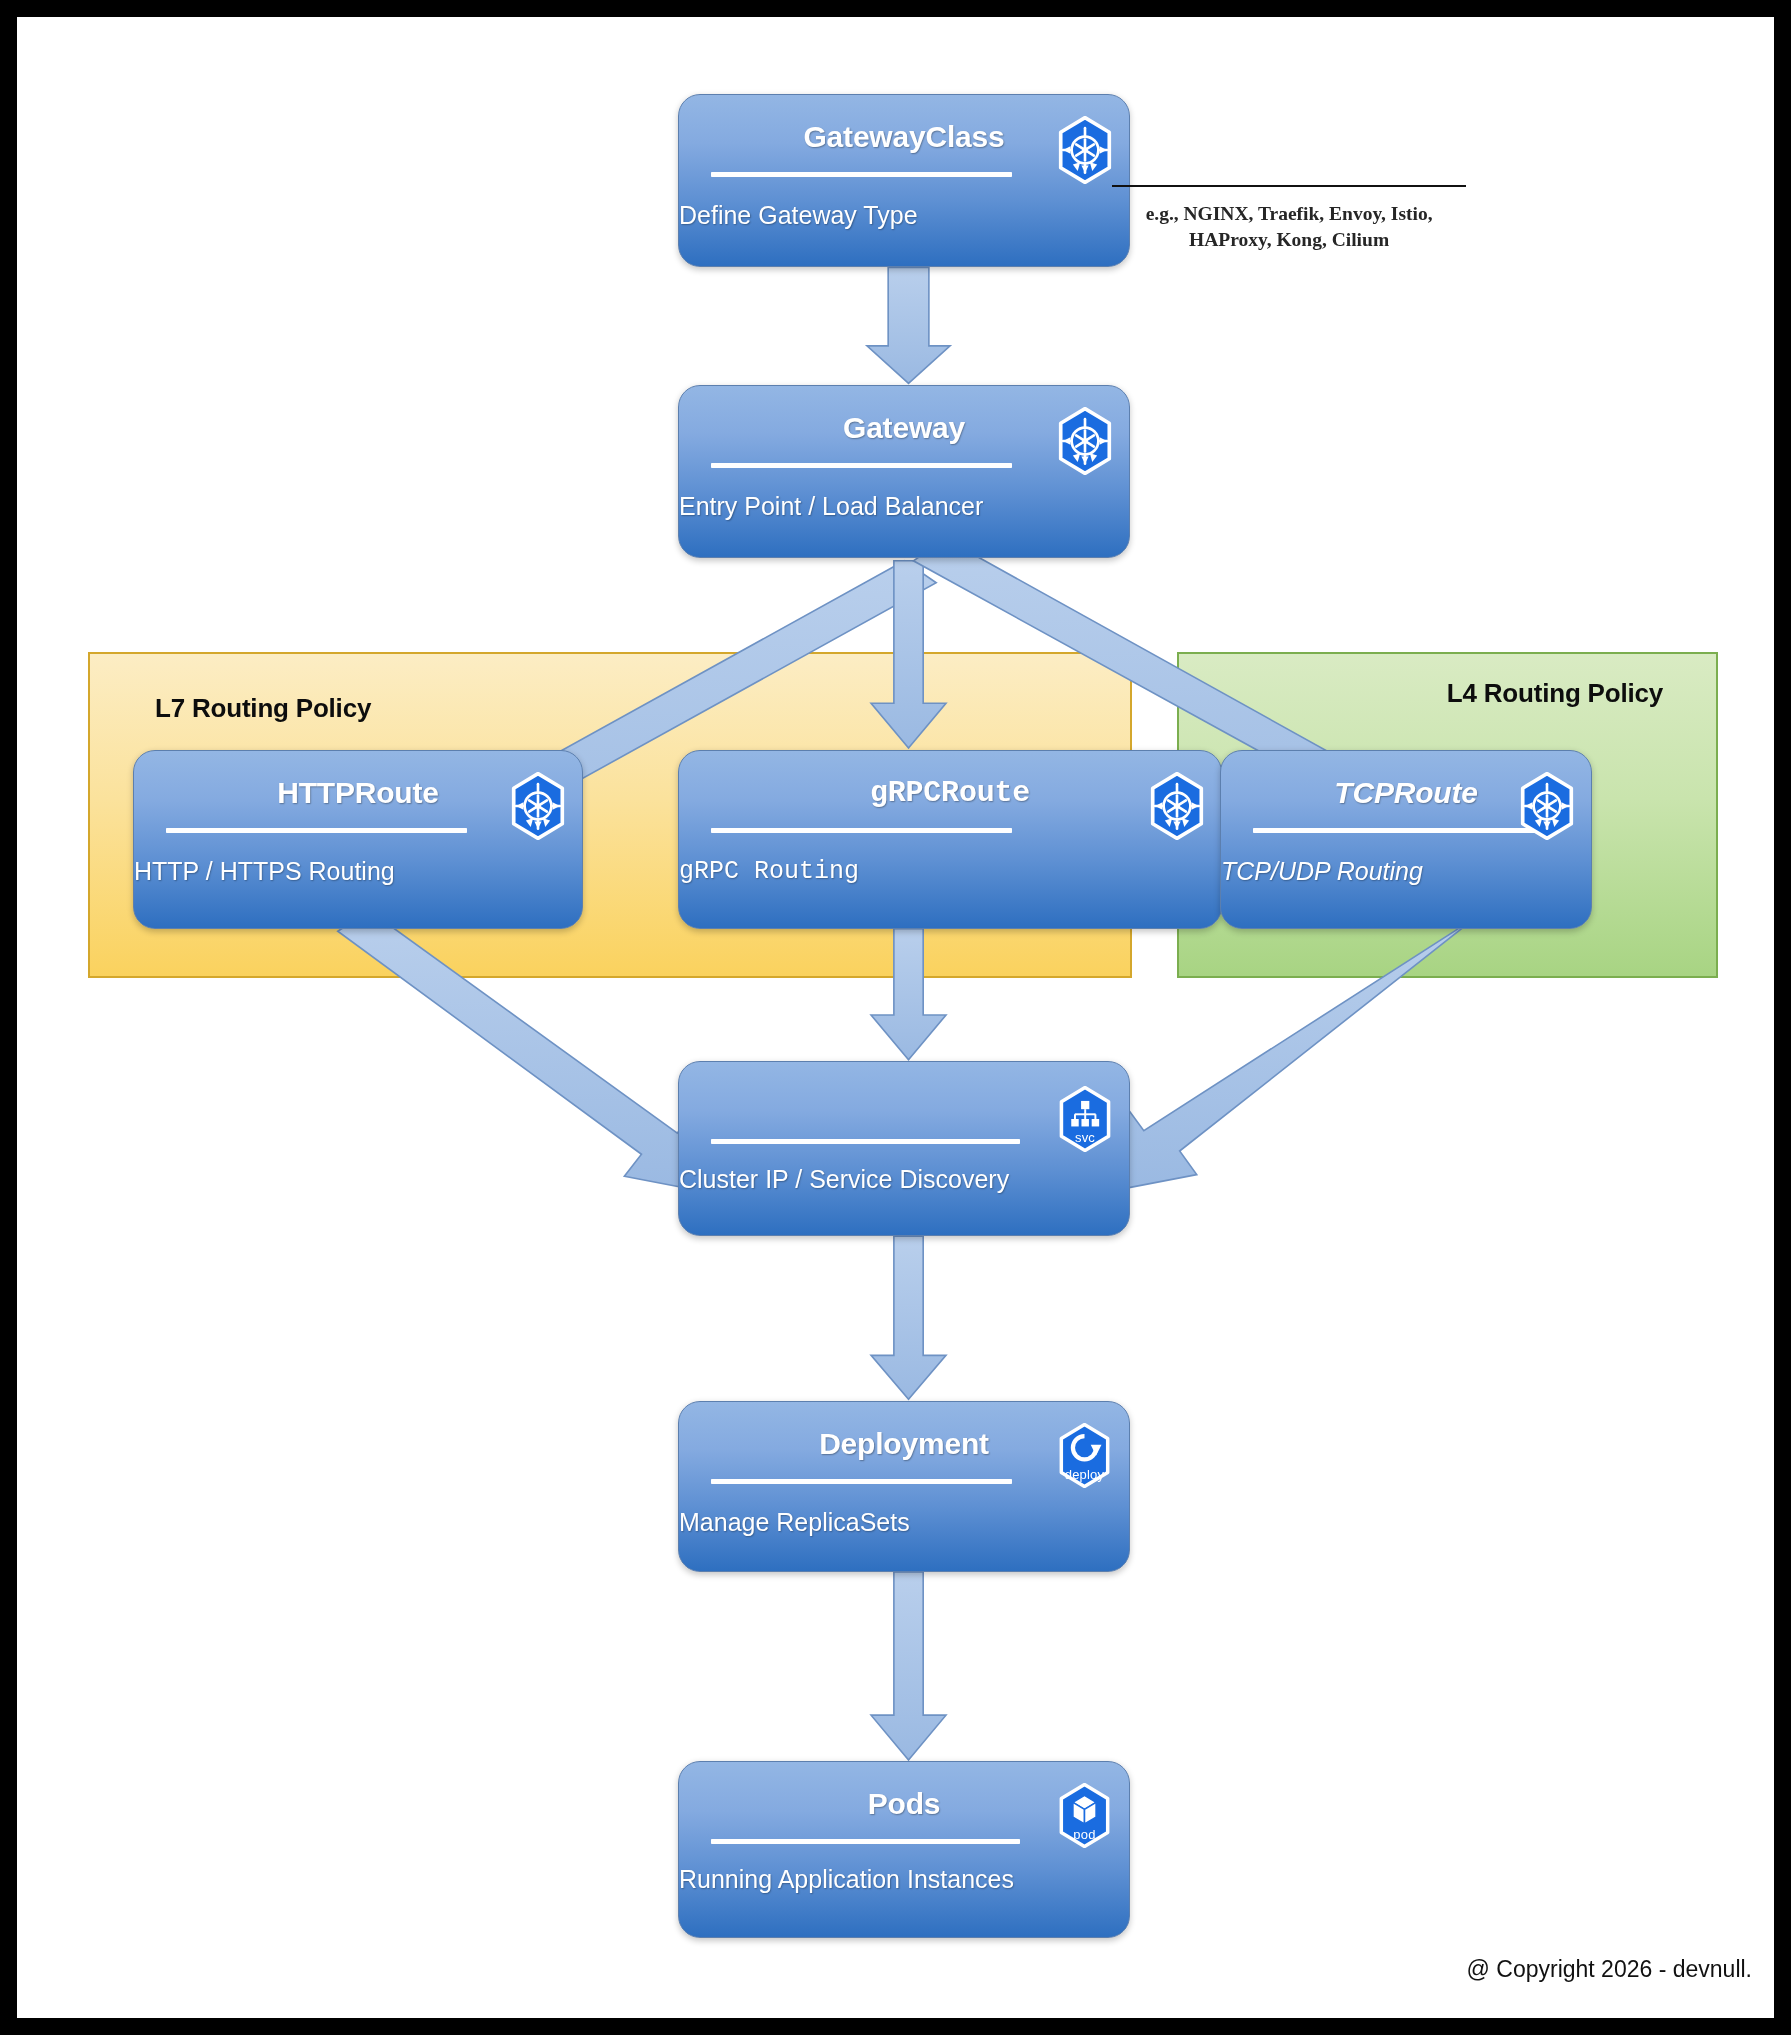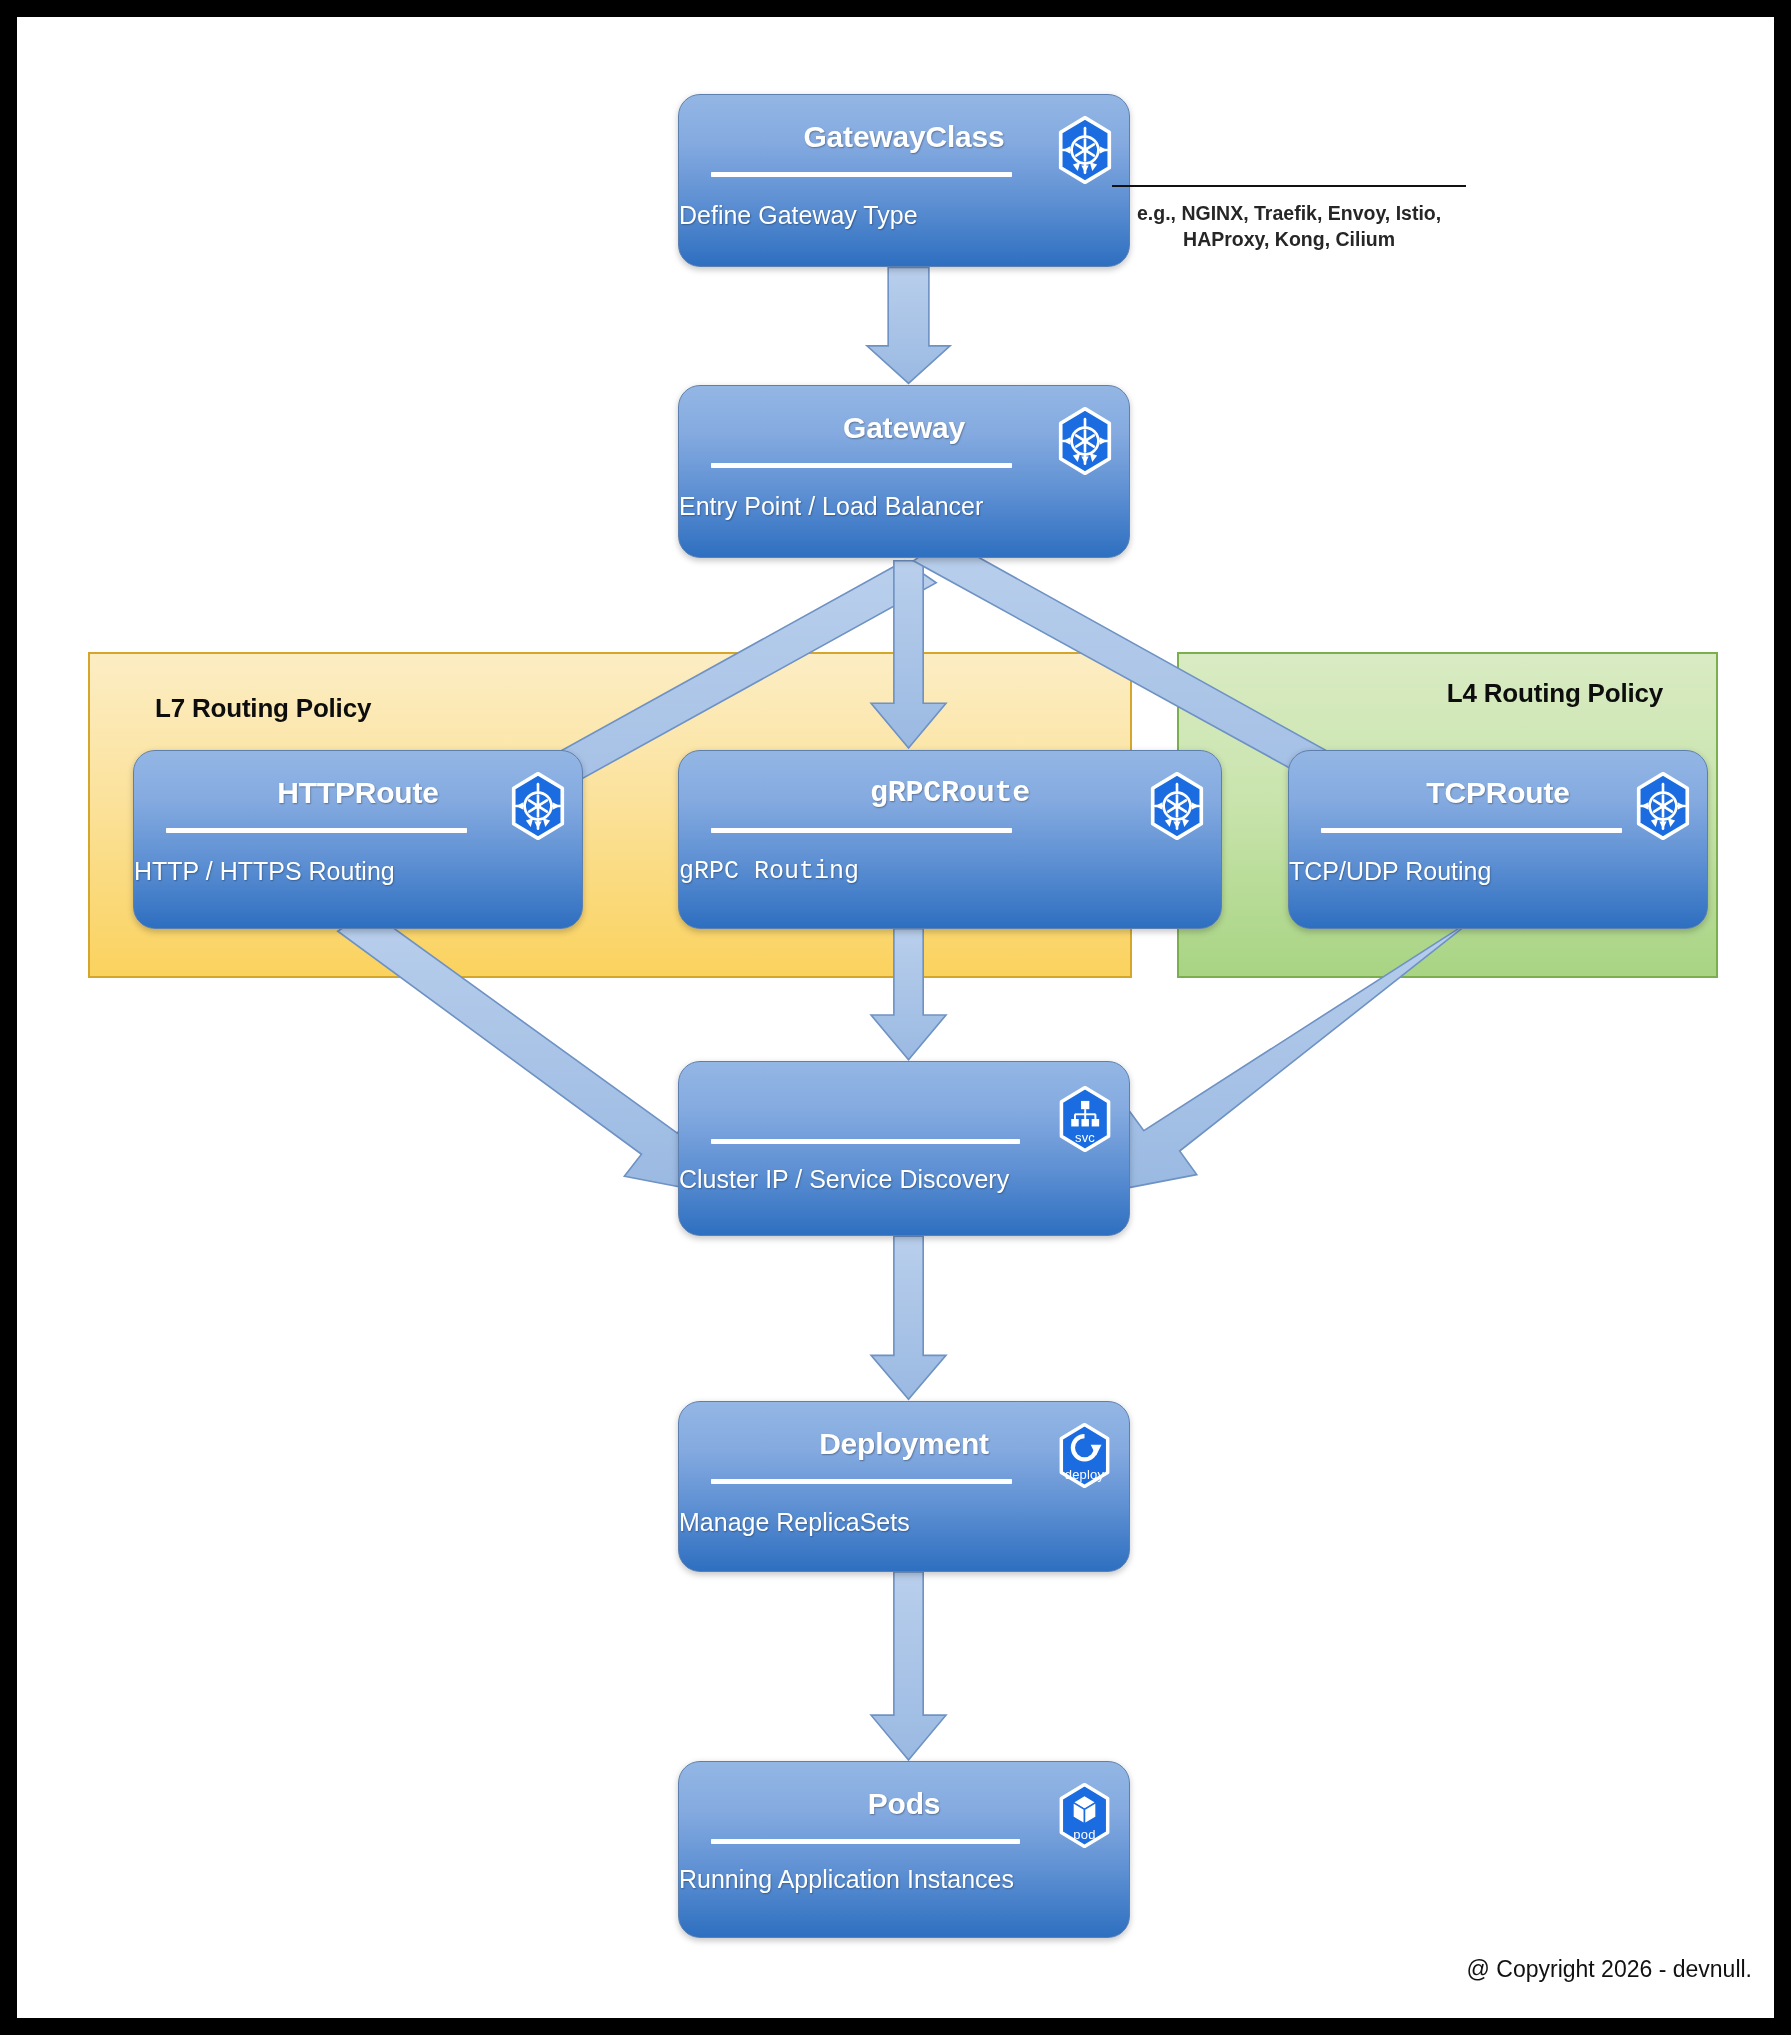--- a/index.html
+++ b/index.html
@@ -85,21 +85,21 @@
     font-size:25px;
     line-height:1.25;
     text-shadow:0.8px 1.2px 1.6px rgba(0,0,0,0.3);
   }
 
   
   #node-gatewayclass { left:661px; top:77px;  width:452px; height:173px; }
   #node-gateway      { left:661px; top:368px;  width:452px; height:173px; }
   #node-httproute    { left:116px;  top:733px; width:450px; height:179px; }
   #node-grpcroute    { left:661px; top:733px; width:544px; height:179px;font-family:Liberation Mono, monospace; }
-  #node-tcproute     { left:1271px; top:733px; width:420px; height:179px; }
+  #node-tcproute     { left:1203px; top:733px; width:372px; height:179px;font-style:italic; }
   #node-service      { left:661px; top:1044px; width:452px; height:175px; }
   #node-deployment   { left:661px; top:1384px; width:452px; height:171px; }
   #node-pods         { left:661px; top:1744px; width:452px; height:177px;padding-left:36px; }
 
   
   .node .title { top:25px; }
   .node .rule  { left:32px; width:301px; top:77px; }
   .node .subtitle { top:105px; }
 
   
@@ -129,20 +129,21 @@
   #node-service .badge  { width:52px; height:66px; top:23.6px; right:18px; }
   #node-deployment .badge { width:51px; height:65px; top:21px; right:19px; }
   #node-pods .badge { width:51px; height:65px; top:21px; right:19px; }
 
   
   #callout {
     position:absolute;
     left:1095px; top:138px;
     width:354px; height:98px;
     z-index:4;
+    font-family:Liberation Serif, serif;
   }
   #callout .callout-line {
     position:absolute;
     left:0; top:30px; width:354px; height:2.4px;
     background:#111111;
   }
   #callout .callout-text {
     position:absolute;
     left:8.1px; top:46px; width:338px;
     text-align:center;

